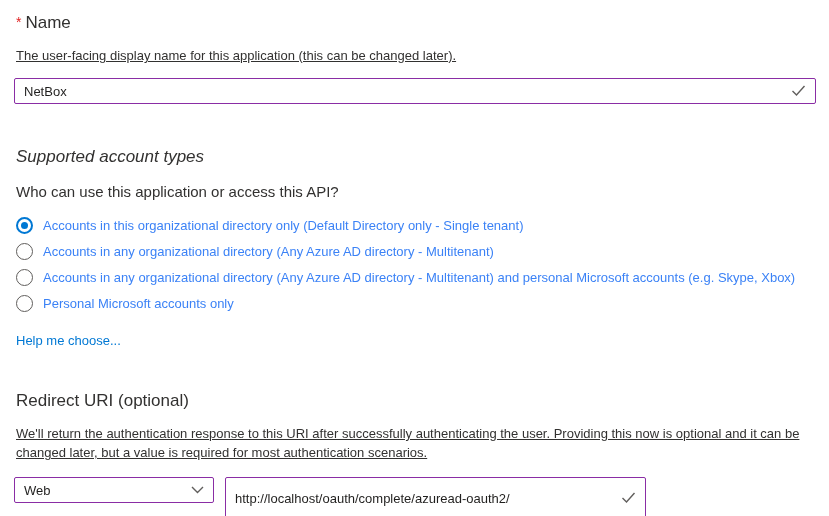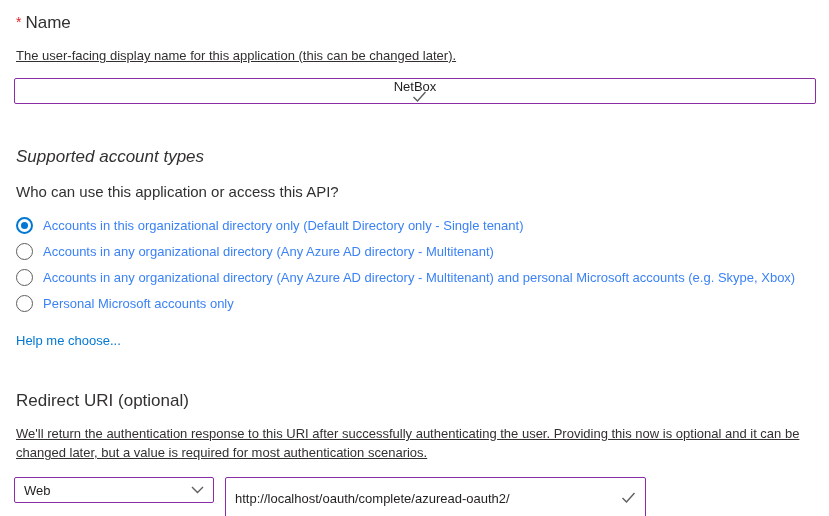--- a/index.html
+++ b/index.html
@@ -34,21 +34,20 @@
   .text-field {
     margin-top: 13px;
     height: 26px;
     width: 802px;
     border: 1px solid #8a2da5;
     border-radius: 2px;
     background: #ffffff;
     display: flex;
     align-items: center;
     padding: 0 9px;
-    flex-direction: column;
   }
   .text-field .value {
     flex: 1;
     font-size: 13px;
     color: #201f1e;
     white-space: nowrap;
     overflow: hidden;
   }
   .field-icon { display: flex; align-items: center; margin-left: 8px; flex: none; }
 

